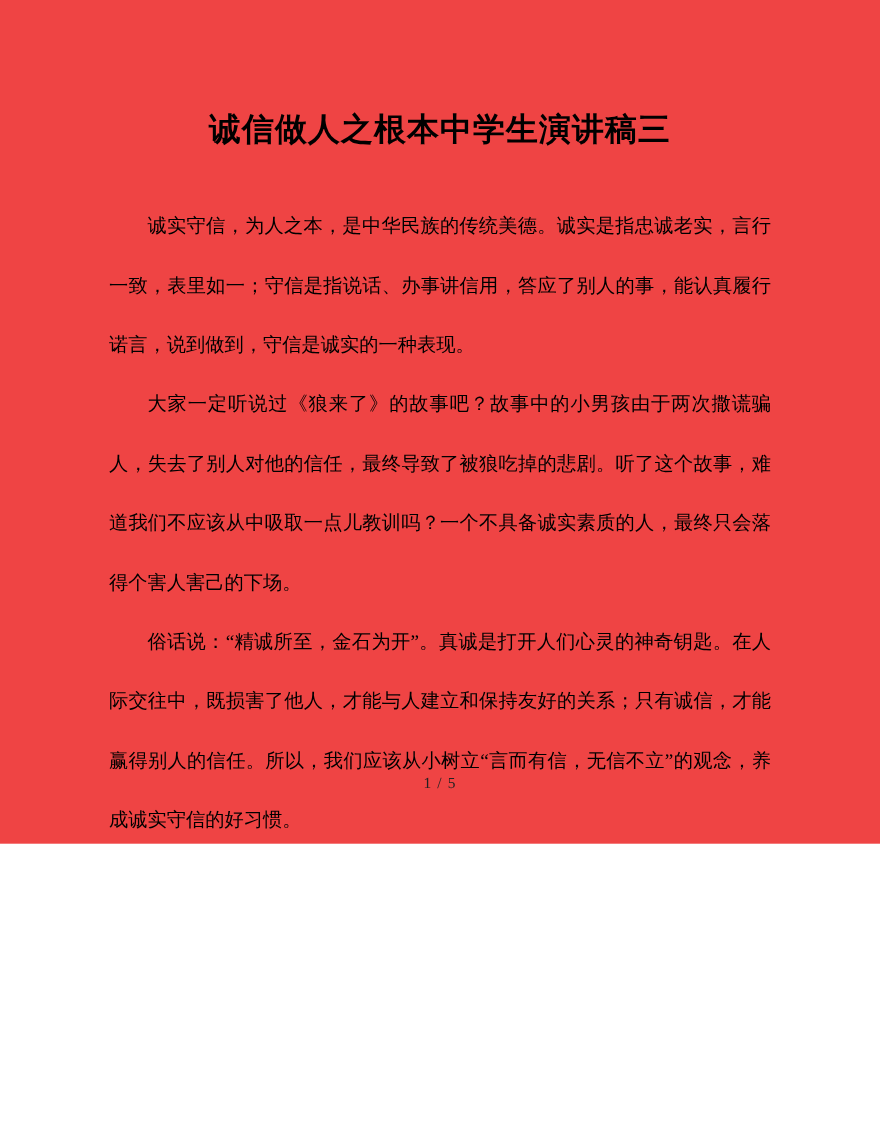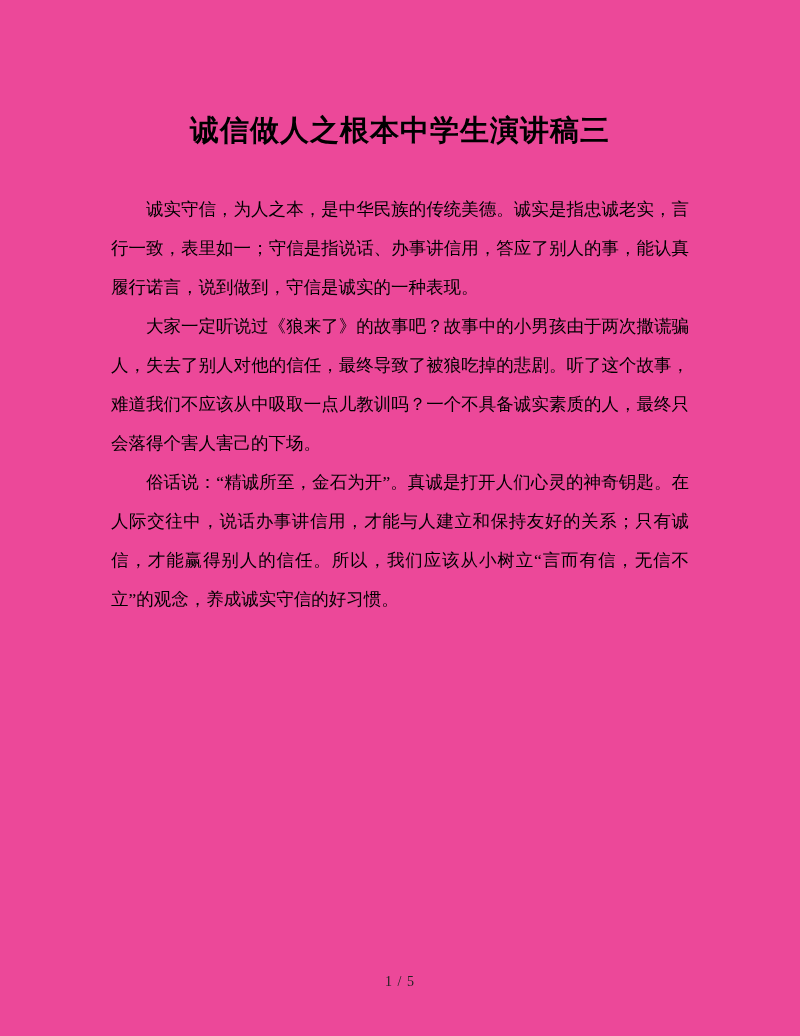--- a/index.html
+++ b/index.html
@@ -10,46 +10,46 @@
   body {
     width: 800px;
     height: 1036px;
     font-family: "Liberation Serif", "DejaVu Serif", serif;
     color: #000000;
     position: relative;
     overflow: hidden;
   }
   .page {
     width: 800px;
-    height: 1036px;
+    height: 767px;
     box-sizing: border-box;
-    padding: 16px;
+    padding: 4px;
     position: relative;
-    background: #ec4899;
+    background: #ef4444;
   }
   .doc-title {
     font-size: 29px;
     font-weight: bold;
     text-align: center;
     letter-spacing: 1px;
     margin: 0;
     padding-top: 96px;
     padding-left: 60px;
     padding-right: 60px;
     line-height: 1.25;
     font-family: "Liberation Serif", "DejaVu Serif", serif;
   }
   .body-wrap {
     margin-top: 42px;
     padding-left: 95px;
     padding-right: 95px;
   }
   p.para {
     font-size: 17.5px;
-    line-height: 39px;
+    line-height: 54px;
     margin: 0 0 0 0;
     text-align: justify;
     text-justify: inter-ideograph;
     text-indent: 2em;
     font-family: "Liberation Serif", "DejaVu Serif", serif;
   }
   .footer {
     position: absolute;
     left: 0;
     right: 0;
@@ -64,18 +64,18 @@
 </head>
 <body>
 
 <div class="page">
 
   <h1 class="doc-title">诚信做人之根本中学生演讲稿三</h1>
 
   <div class="body-wrap">
     <p class="para">诚实守信，为人之本，是中华民族的传统美德。诚实是指忠诚老实，言行一致，表里如一；守信是指说话、办事讲信用，答应了别人的事，能认真履行诺言，说到做到，守信是诚实的一种表现。</p>
     <p class="para">大家一定听说过《狼来了》的故事吧？故事中的小男孩由于两次撒谎骗人，失去了别人对他的信任，最终导致了被狼吃掉的悲剧。听了这个故事，难道我们不应该从中吸取一点儿教训吗？一个不具备诚实素质的人，最终只会落得个害人害己的下场。</p>
-    <p class="para">俗话说：“精诚所至，金石为开”。真诚是打开人们心灵的神奇钥匙。在人际交往中，说话办事讲信用，才能与人建立和保持友好的关系；只有诚信，才能赢得别人的信任。所以，我们应该从小树立“言而有信，无信不立”的观念，养成诚实守信的好习惯。</p>
+    <p class="para">俗话说：“精诚所至，金石为开”。真诚是打开人们心灵的神奇钥匙。在人际交往中，既损害了他人，才能与人建立和保持友好的关系；只有诚信，才能赢得别人的信任。所以，我们应该从小树立“言而有信，无信不立”的观念，养成诚实守信的好习惯。</p>
   </div>
 
   <div class="footer">1 / 5</div>
 
 </div>
 
 </body></html>

